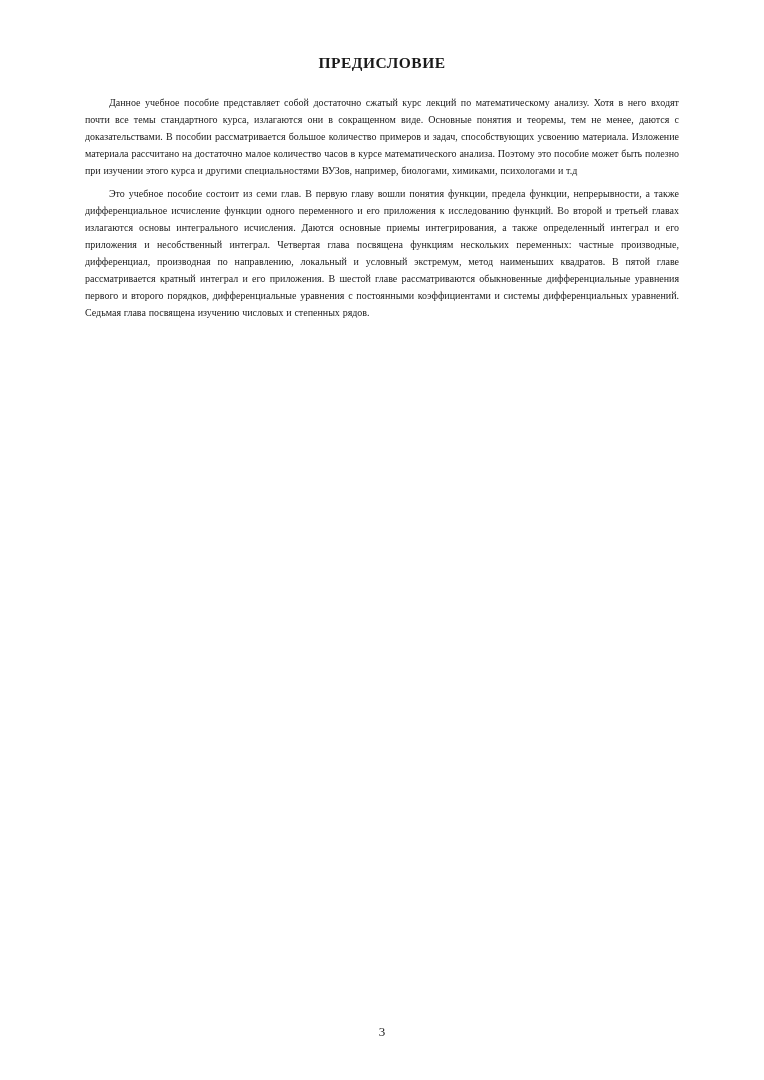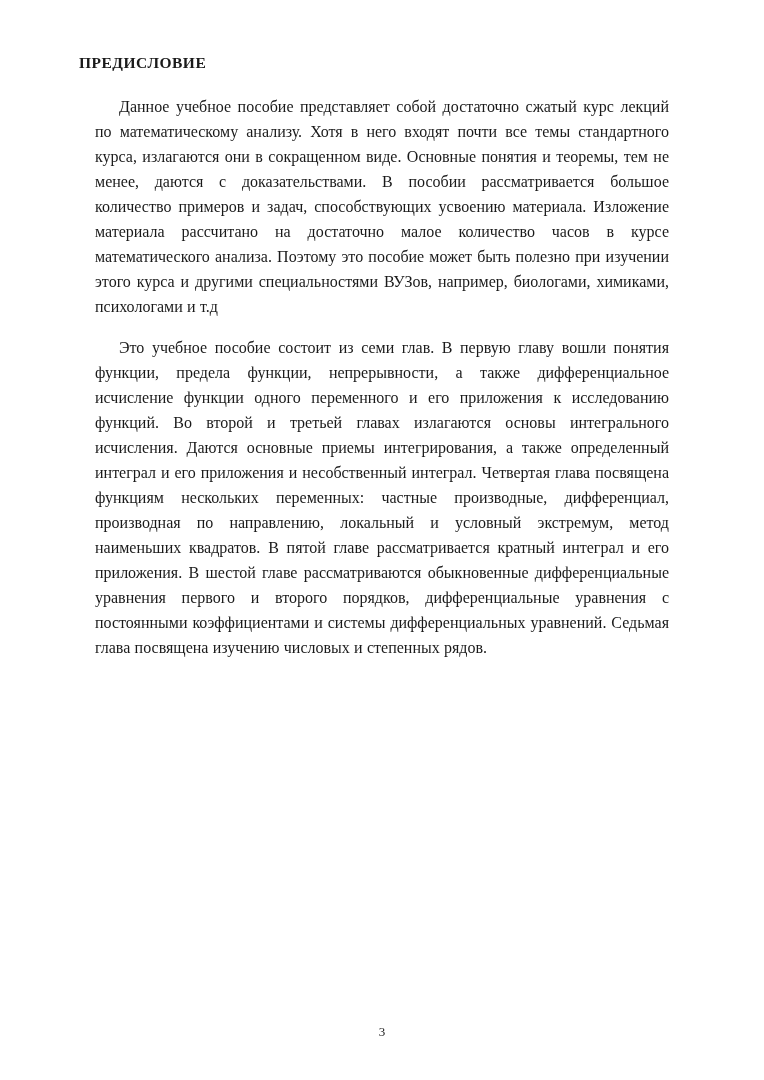--- a/index.html
+++ b/index.html
@@ -18,29 +18,29 @@
     overflow: hidden;
   }
   .content {
     position: absolute;
     top: 54px;
     left: 79px;
     width: 606px;
   }
   .doc-title {
     margin: 0 0 22px 0;
-    text-align: left;
+    text-align: center;
     font-size: 15.5px;
     font-weight: bold;
     letter-spacing: 0.5px;
   }
   .doc-paragraph {
-    margin: 16px;
-    font-size: 16px;
-    line-height: 25px;
+    margin: 6px;
+    font-size: 10px;
+    line-height: 17px;
     text-align: justify;
     text-indent: 24px;
     word-spacing: 0.3px;
     hyphens: auto;
     -webkit-hyphens: auto;
   }
   .page-number {
     position: absolute;
     bottom: 40px;
     left: 0;

